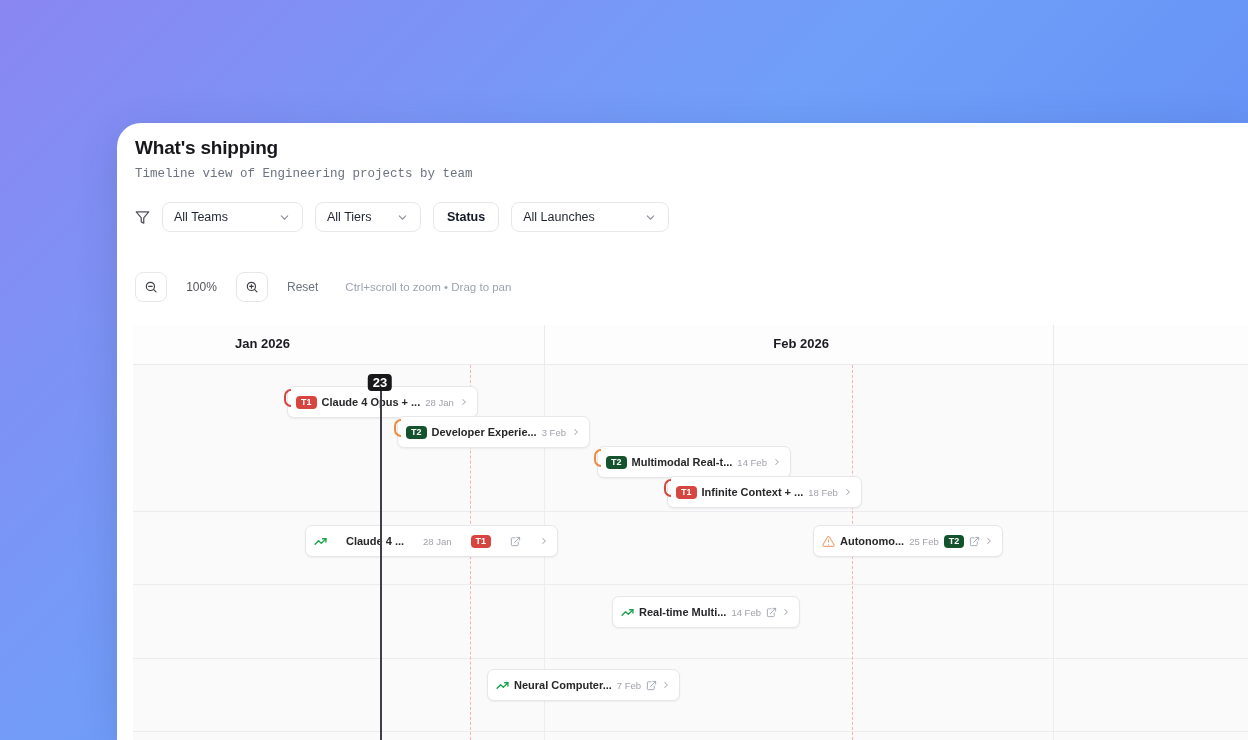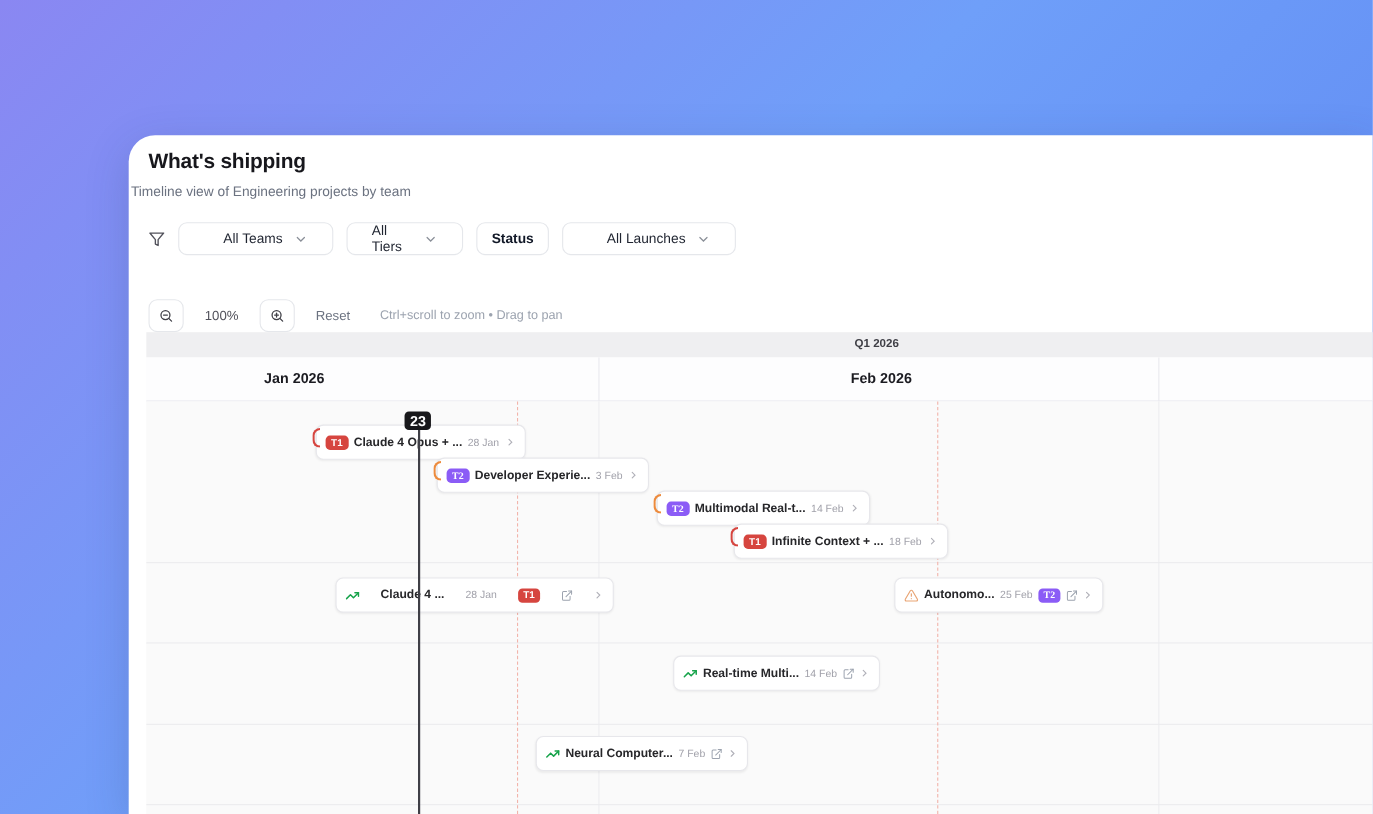--- a/index.html
+++ b/index.html
@@ -3,26 +3,26 @@
 <meta charset="utf-8">
 <style>
   * { margin:0; padding:0; box-sizing:border-box; }
   html,body { width:1248px; height:740px; overflow:hidden; font-family:"Liberation Sans", sans-serif; }
   body { background:linear-gradient(135deg, #8a87f2 0%, #6f9ff9 45%, #5b83f1 100%); position:relative; }
 
   .card { position:absolute; left:117px; top:123px; width:1131px; height:617px;
           background:#ffffff; border-top-left-radius:24px; box-shadow:0 10px 40px rgba(40,50,100,.18); }
 
   .page-title { position:absolute; left:18px; top:14px; font-size:19px; font-weight:700; color:#17171c; letter-spacing:-.2px; }
-  .page-subtitle { position:absolute; left:2px; top:44px; font-size:12.5px; color:#6b7280; }
+  .page-subtitle { position:absolute; left:18px; top:44px; font-size:12.5px; color:#6b7280;font-family:Liberation Mono, monospace; }
 
   .filter-row { position:absolute; left:18px; top:79px; height:30px; display:flex; align-items:center; gap:12px; }
   .funnel { width:15px; height:15px; color:#52525b; display:flex; }
   .select { height:30px; background:#fff; border:1px solid #e5e7eb; border-radius:8px; display:flex; align-items:center;
-            justify-content:flex-end; padding:0 22px; font-size:12.5px; color:#1f2430; font-weight:500; cursor:pointer; }
+            justify-content:space-between; padding:0 11px; font-size:12.5px; color:#1f2430; font-weight:500; cursor:pointer; }
   .select .chev-down { width:13px; height:13px; color:#8a8f98; margin-left:10px; display:flex; }
   .btn-plain { height:30px; background:#fff; border:1px solid #e5e7eb; border-radius:8px; display:flex; align-items:center;
                padding:0 13px; font-size:12.5px; color:#111827; font-weight:600; cursor:pointer; }
 
   .zoom-row { position:absolute; left:18px; top:129px; height:30px; display:flex; align-items:center;margin-top:20px; }
   .icon-btn { width:32px; height:30px; background:#fff; border:1px solid #e5e7eb; border-radius:8px;
               display:flex; align-items:center; justify-content:center; color:#3f3f46; cursor:pointer; }
   .icon-btn svg { width:14px; height:14px; }
   .zoom-level { width:69px; text-align:center; font-size:12px; color:#52525b; }
   .reset-btn { margin-left:19px; font-size:12px; color:#6b7280; cursor:pointer; background:none; border:none; font-family:inherit; }
@@ -44,21 +44,21 @@
   .today-badge { position:absolute; left:247px; top:9px; transform:translateX(-50%); background:#18181b; color:#fff;
                  font-size:13px; font-weight:700; padding:2px 5px; border-radius:4px; z-index:6; line-height:1; }
 
   .pill { position:absolute; height:24px; display:flex; align-items:center; gap:5px; background:#fff;
           border:1px solid #e7e7eb; border-radius:7px; padding:15px 8px; box-shadow:0 1px 2px rgba(0,0,0,.06);
           white-space:nowrap; z-index:2; cursor:pointer; }
   .bracket { position:absolute; left:-4px; top:2px; width:7px; height:18px; border:2px solid; border-right:none;
              border-radius:10px 0 0 10px; background:transparent; }
   .bracket.t1 { border-color:#d6453f; } .bracket.t2 { border-color:#ed8b3d; }
   .tbadge { font-size:9px; font-weight:700; color:#fff; padding:2px 5px; border-radius:4px; line-height:1; }
-  .tbadge.t1 { background:#d6453f; } .tbadge.t2 { background:#8b5cf6;font-family:Liberation Serif, serif; }
+  .tbadge.t1 { background:#d6453f; } .tbadge.t2 { background:#14532d; }
   .pill .name { font-size:11px; font-weight:700; color:#27272a; }
   .pill .date { font-size:9.5px; color:#a1a1aa; }
   .pill .chev-r { width:10px; height:10px; color:#b0b0b8; display:flex; }
   .pill .ext { width:11px; height:11px; color:#9ca3af; display:flex; }
   .icon-trend { width:13px; height:13px; color:#16a34a; display:flex; }
   .icon-warn { width:13px; height:13px; color:#e9a575; display:flex; }
   .ml2 { margin-left:-1px; }
 </style>
 </head>
 <body>
@@ -116,25 +116,22 @@
           <line x1="20.5" y1="20.5" x2="16.2" y2="16.2"></line>
           <line x1="8" y1="11" x2="14" y2="11"></line>
           <line x1="11" y1="8" x2="11" y2="14"></line>
         </svg>
     </button>
     <button class="reset-btn">Reset</button>
     <div class="zoom-hint">Ctrl+scroll to zoom • Drag to pan</div>
   </div>
 
   <div class="timeline">
-    <div class="quarter-band">
-      <div class="quarter-label">Q1 2026</div>
-    </div>
     <div class="month-row">
-      <div class="month-label" style="left:102px; width:60px; text-align:right;">Jan 2026</div>
+      <div class="month-label" style="left:102px; width:60px; text-align:left;">Jan 2026</div>
       <div class="month-label" style="left:634px; width:62px; text-align:right;">Feb 2026</div>
     </div>
     <div class="vline-month" style="left:411px"></div>
     <div class="vline-month" style="left:920px"></div>
 
     <div class="chart">
       <div class="grid-v" style="left:411px"></div>
       <div class="grid-v" style="left:920px"></div>
       <div class="row-sep" style="top:146px"></div>
       <div class="row-sep" style="top:219px"></div>

